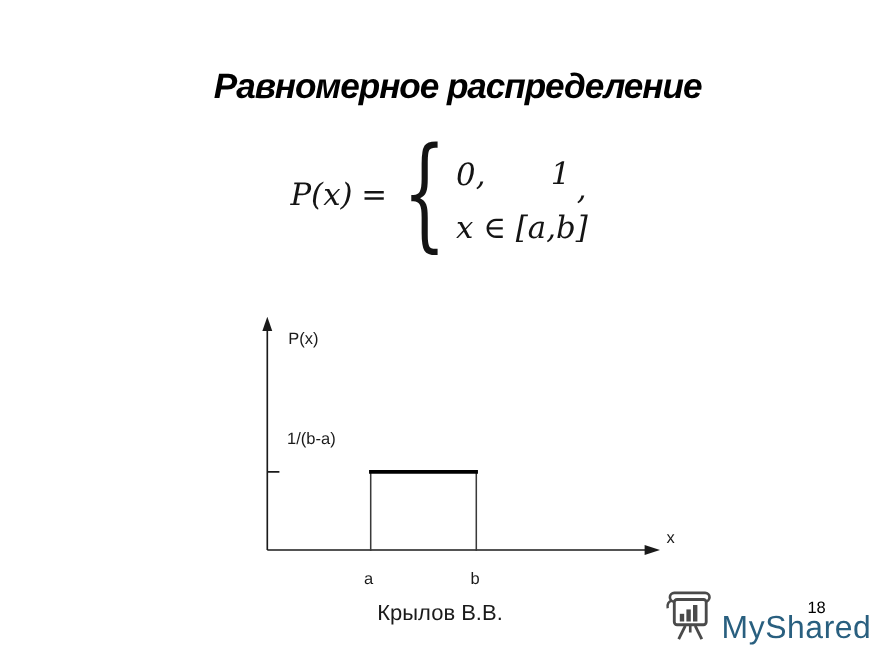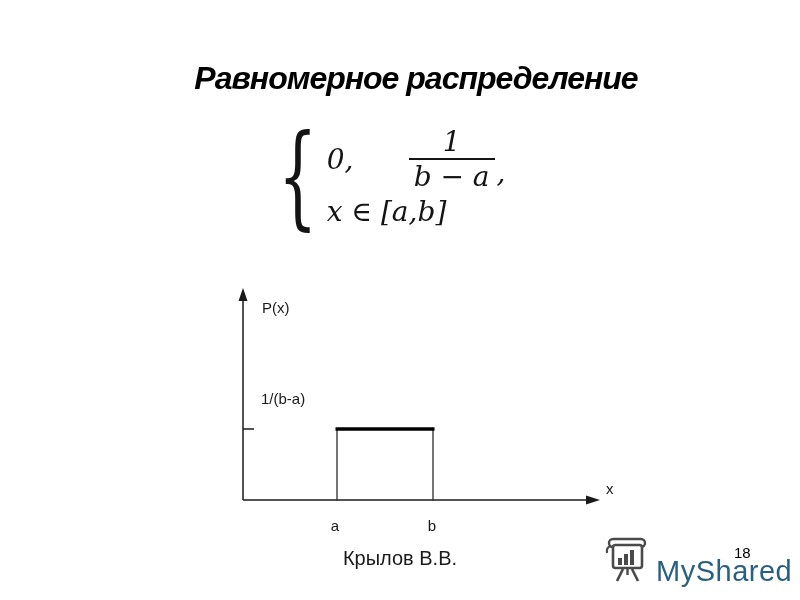--- a/index.html
+++ b/index.html
@@ -112,27 +112,27 @@
   }
 </style>
 </head>
 <body>
 
 <div class="slide">
 
   <h1 class="title">Равномерное распределение</h1>
 
   <div class="formula">
+    <span class="lhs"><span>P(x)</span><span class="eq">=</span></span>
     <span class="brace">{</span>
     <div class="cases">
       <span class="case-val">0,</span>
       <span class="case-val frac-wrap">
         <span class="frac">
           <span class="num">1</span>
-          <span class="den">b − a</span>
         </span>
         <span class="frac-comma">,</span>
       </span>
       <span class="case-cond">x ∈ [a,b]</span>
     </div>
   </div>
 
   <svg class="plot" width="400" height="260" viewBox="0 0 400 260" xmlns="http://www.w3.org/2000/svg">
 
     <line x1="15" y1="10" x2="15" y2="214" stroke="#1a1a1a" stroke-width="1.5"></line>

